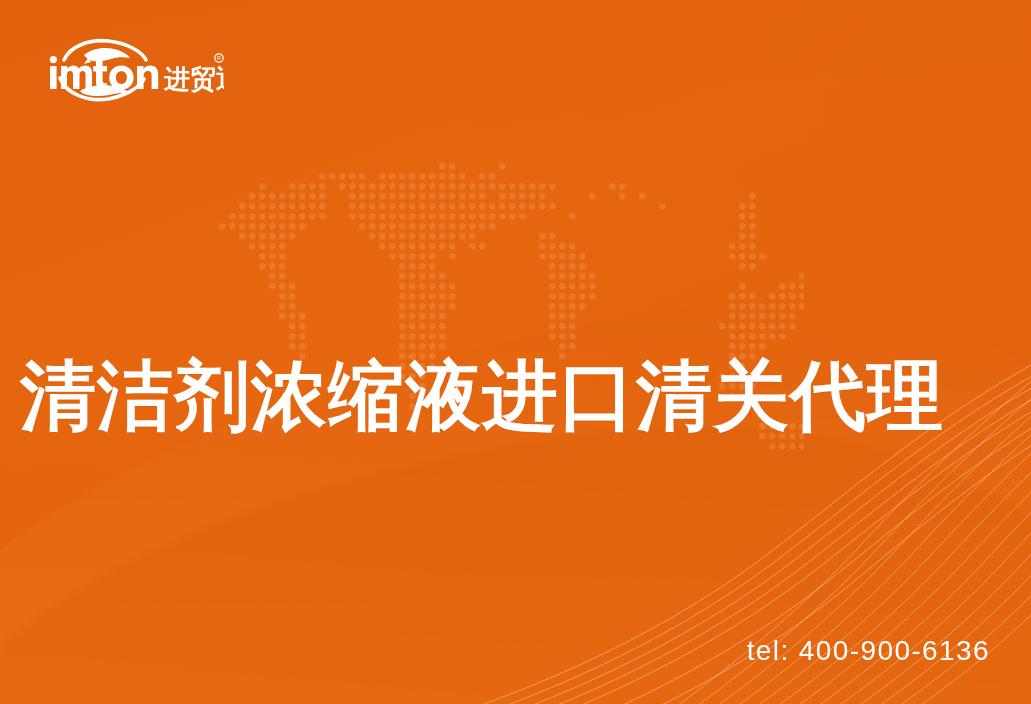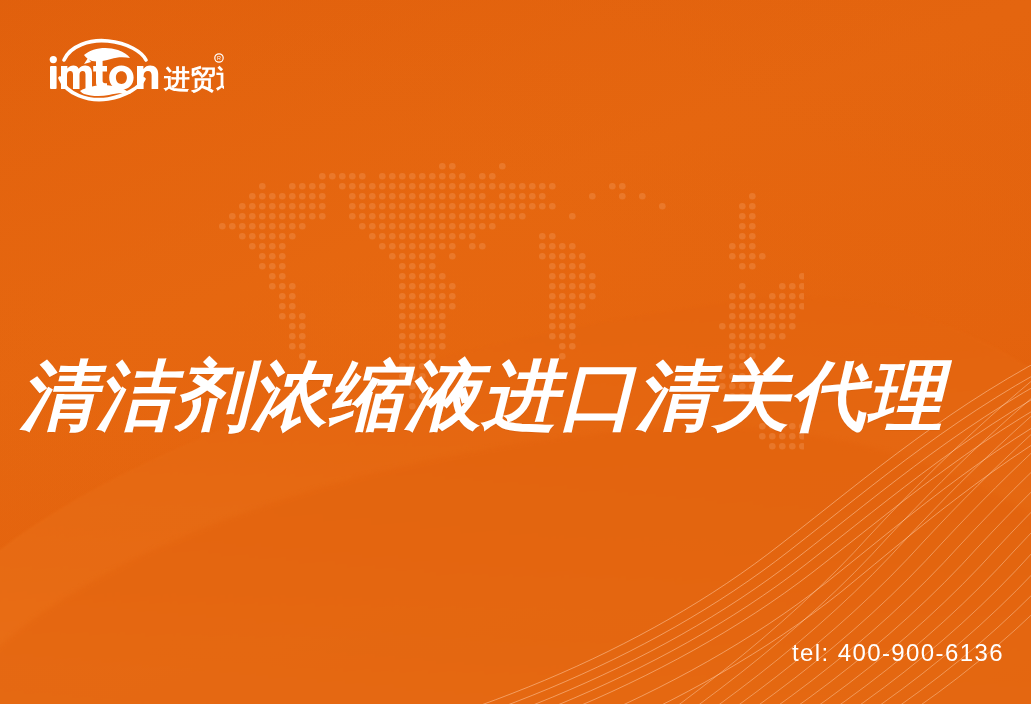--- a/index.html
+++ b/index.html
@@ -94,31 +94,30 @@
     top: 300px;
     width: 995px;
     color: #ffffff;
     font-family: "DejaVu Sans", "Liberation Sans", sans-serif;
     font-weight: 700;
     font-size: 76px;
     line-height: 90px;
     letter-spacing: 1px;
     white-space: nowrap;
     text-shadow: 0 1px 0 rgba(150,60,0,.10);
-    font-style: italic;
   }
 
   
   .tel {
     position: absolute;
-    right: 27px;
+    right: 41px;
     bottom: 37px;
     color: #ffffff;
     font-family: "Liberation Sans", sans-serif;
-    font-size: 24px;
+    font-size: 28px;
     font-weight: 400;
     letter-spacing: 1.4px;
     white-space: nowrap;
     text-align: right;
   }
 </style>
 </head>
 <body>
 
 <div class="banner">

